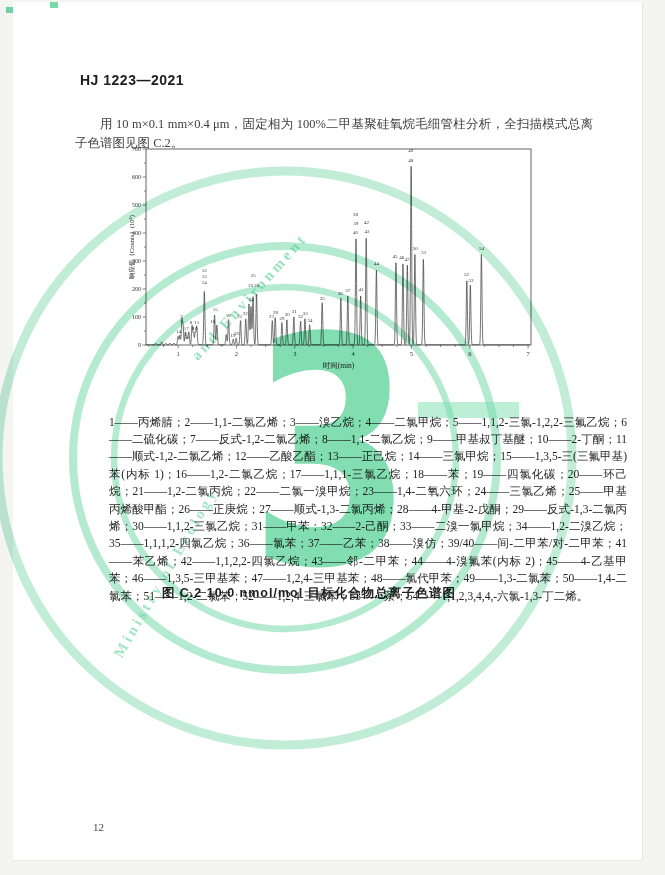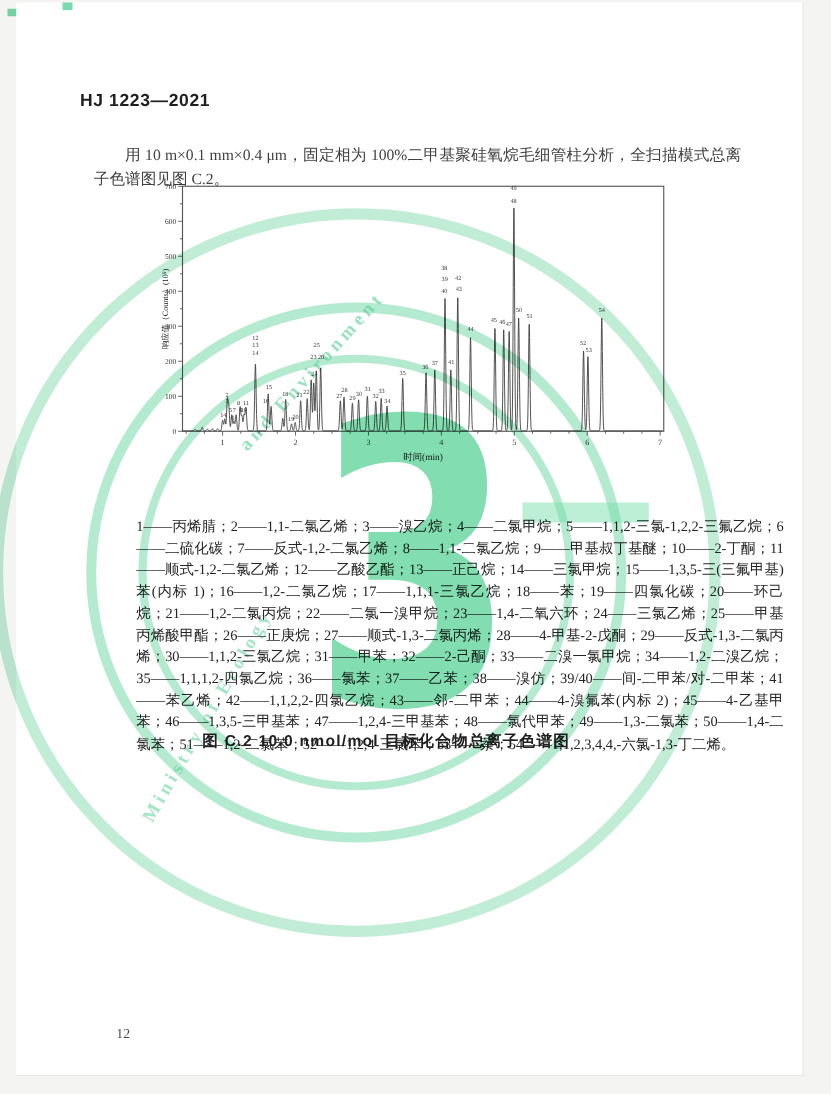--- a/index.html
+++ b/index.html
@@ -8,21 +8,21 @@
     background:#f4f4f3;
     font-family:"Liberation Serif","DejaVu Serif",serif;
     color:#2b2b2b;
   }
   .page{
     position:absolute;left:13px;top:2px;width:629px;height:858px;
     background:#ffffff;
     border-right:1px solid #e7e7e4;border-bottom:1px solid #e7e7e4;
   }
   .doc-header{
-    position:absolute;left:64px;top:72px;
+    position:absolute;left:80px;top:72px;
     font-family:"Liberation Sans","DejaVu Sans",sans-serif;
     font-weight:bold;font-size:14px;letter-spacing:.5px;color:#1e1e1e;
   }
   .intro{
     position:absolute;left:75px;top:102px;width:518px;
     font-size:12.5px;line-height:19.5px;text-align:justify;text-indent:2em;
     color:#404040;
   }
   .figure-wrap{position:absolute;left:128px;top:142px;width:418px;height:238px;}
   .compound-list{

